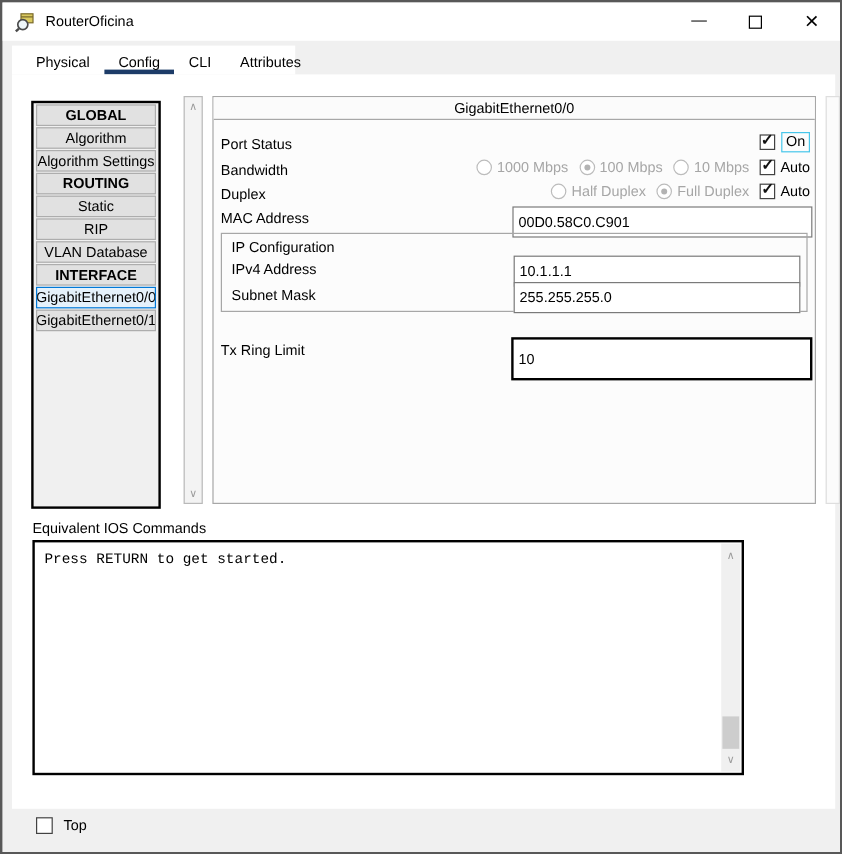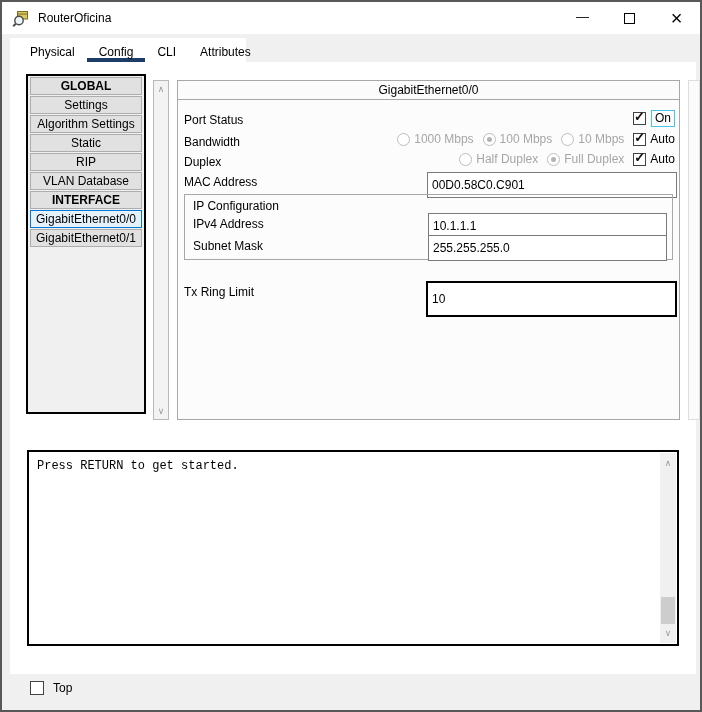--- a/index.html
+++ b/index.html
@@ -30,21 +30,21 @@
     background:#ffffff; display:flex; align-items:flex-end; padding-left:8px;
   }
   .tab { padding:16px 12px; height:24px; line-height:21px; border-bottom:4px solid transparent; cursor:default; }
   .tab.active { border-bottom-color:#1d3c68; }
 
   
   .content { position:absolute; top:60px; left:8px; width:686px; height:612px; background:#ffffff; }
 
   
   .sidebar {
-    position:absolute; left:16px; top:12px; width:120px; height:340px;
+    position:absolute; left:16px; top:22px; width:108px; height:340px;
     background:#f0f0f0; border:2px solid #000; padding:1px 2px;
   }
   .side-btn {
     height:18px; margin-bottom:1px; background:#e1e1e1; border:1px solid #adadad;
     display:flex; align-items:center; justify-content:center; font-size:12px; white-space:nowrap; overflow:hidden;
   }
   .side-btn.header { font-weight:bold; }
   .side-btn.selected { background:#e5f1fb; border-color:#0078d7; }
 
   .side-scroll {
@@ -87,21 +87,21 @@
   .group-label { position:absolute; left:8px; top:4px; }
   .group-row-label { position:absolute; left:8px; }
 
   .main-scroll {
     position:absolute; left:678px; top:18px; width:12px; height:340px;
     border:1px solid #dedede; background:#fbfbfb;
   }
 
   
   .ios-label { position:absolute; left:17px; top:371px; }
-  .ios-box { position:absolute; left:17px; top:388px; width:652px; height:196px; border:2px solid #000; background:#fff; }
+  .ios-box { position:absolute; left:17px; top:388px; width:593px; height:196px; border:2px solid #000; background:#fff; }
   .ios-text { position:absolute; left:8px; top:7px; font-family:"Liberation Mono", monospace; font-size:12px; white-space:pre; }
   .ios-scroll { position:absolute; top:1px; right:1px; bottom:1px; width:16px; background:#f0f0f0; }
   .ios-scroll .scroll-arrow.up { top:3px; }
   .ios-scroll .scroll-arrow.down { bottom:3px; }
   .ios-thumb { position:absolute; left:1px; right:1px; bottom:19px; height:27px; background:#cdcdcd; }
 
   
   .footer-top { position:absolute; left:28px; top:679px; display:flex; align-items:flex-start; }
   .footer-top .cb { width:14px; height:14px; }
   .footer-top .label { margin-left:9px; }
@@ -136,22 +136,23 @@
     <div class="tab">Physical</div>
     <div class="tab active">Config</div>
     <div class="tab">CLI</div>
     <div class="tab">Attributes</div>
   </div>
 
   <div class="content">
 
     <div class="sidebar">
       <div class="side-btn header">GLOBAL</div>
-      <div class="side-btn">Settings</div>
+      <div class="side-btn">Algorithm</div>
       <div class="side-btn">Algorithm Settings</div>
+      <div class="side-btn header">ROUTING</div>
       <div class="side-btn">Static</div>
       <div class="side-btn">RIP</div>
       <div class="side-btn">VLAN Database</div>
       <div class="side-btn header">INTERFACE</div>
       <div class="side-btn selected">GigabitEthernet0/0</div>
       <div class="side-btn">GigabitEthernet0/1</div>
     </div>
 
     <div class="side-scroll">
       <div class="scroll-arrow up">∧</div>
@@ -205,20 +206,21 @@
         <span class="group-row-label" style="top:44px;">Subnet Mask</span>
         <input class="text-input" style="left: 243px; top: 40px; width: 239px;" value="255.255.255.0">
       </div>
 
       <span class="row-label" style="top:204px;">Tx Ring Limit</span>
       <input class="text-input focused" style="left: 248px; top: 200px; width: 251px;" value="10">
     </div>
 
     <div class="main-scroll"></div>
 
+    <span class="ios-label">Equivalent IOS Commands</span>
     <div class="ios-box">
       <span class="ios-text">Press RETURN to get started.</span>
       <div class="ios-scroll">
         <div class="scroll-arrow up">∧</div>
         <div class="ios-thumb"></div>
         <div class="scroll-arrow down">∨</div>
       </div>
     </div>
   </div>
 

